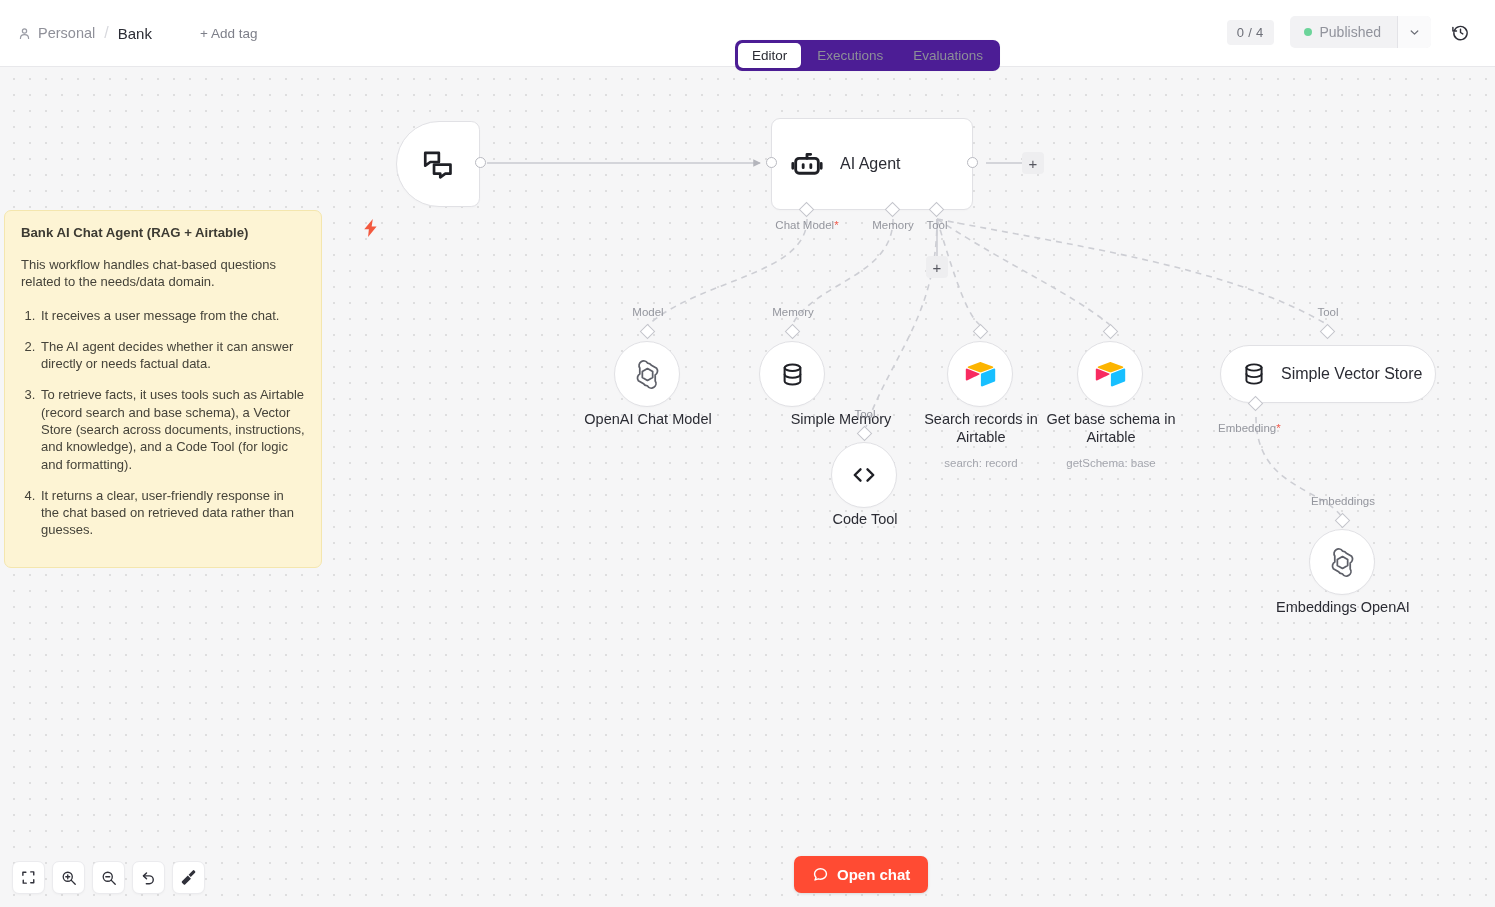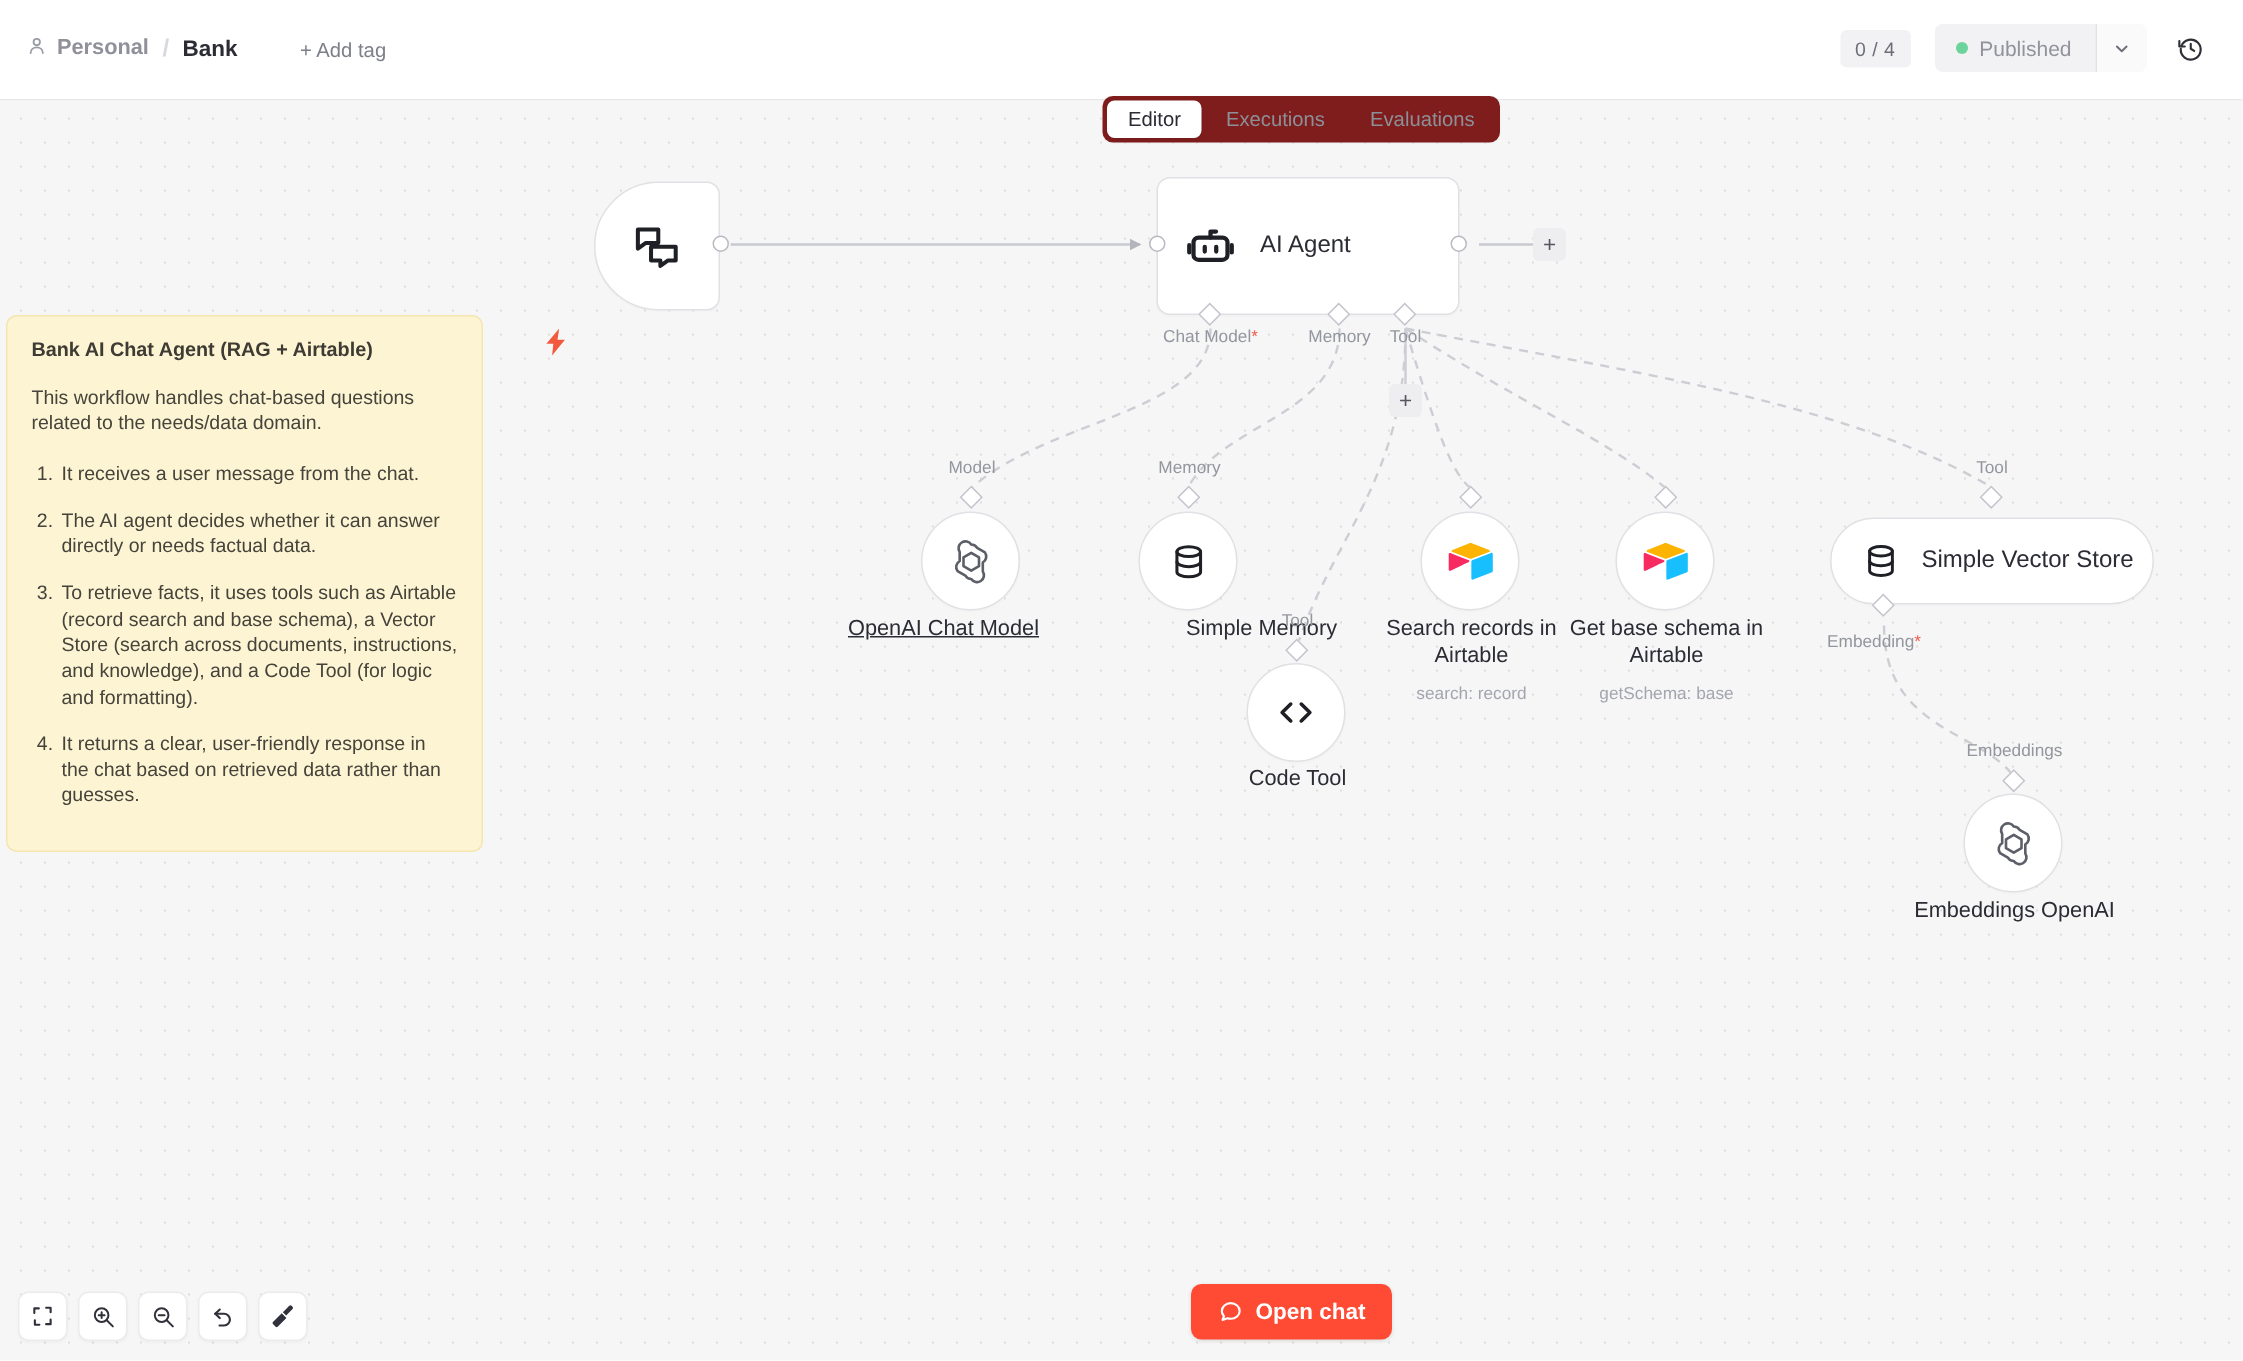--- a/index.html
+++ b/index.html
@@ -14,23 +14,22 @@
   
   .header {
     position: absolute; top: 0; left: 0;
     width: 1495px; height: 67px;
     background: #ffffff;
     border-bottom: 1px solid #e8e8eb;
     z-index: 40;
   }
   .breadcrumb {
     position: absolute; left: 18px; top: 24px;
-    display: flex; align-items: flex-start; gap: 7px;
+    display: flex; align-items: center; gap: 7px;
     font-size: 14.5px;
-    font-weight: bold;
   }
   .bc-person-icon { width: 13px; height: 13px; display: block; color: #9a9ca5; }
   .bc-personal { color: #8f9099; font-size: 14.5px; }
   .bc-sep { color: #d8d9de; font-size: 16px; padding: 0 2px; }
   .bc-bank { color: #2b2c34; font-size: 15px; }
   .add-tag {
     position: absolute; left: 200px; top: 26px;
     font-size: 13.5px; color: #7d7f89; cursor: pointer;
     white-space: nowrap;
   }
@@ -63,23 +62,23 @@
     background: #fafafb; cursor: pointer; color: #6d6f78;
   }
   .hist-btn {
     display: flex; align-items: center; justify-content: center;
     width: 26px; height: 26px; cursor: pointer; color: #2e2f38;
     margin-right: 6px;
   }
 
   
   .tabs {
-    position: absolute; top: 64px; left: 735px;
+    position: absolute; top: 40px; left: 735px;
     display: flex; align-items: center;
-    background: #7f1d1d;
+    background: #4c1d95;
     border-radius: 7px;
     padding: 3px;
     gap: 2px;
     z-index: 45;
     box-shadow: 0 0 0 1px rgba(0,0,0,0.01);
   }
   .tab {
     font-size: 13.5px; color: #8d8f98;
     padding: 5px 14px; border-radius: 5px;
     cursor: pointer; white-space: nowrap;
@@ -364,21 +363,21 @@
     <div class="port-label" style="left:608px; top:239px; width:80px;">Model</div>
     <div class="port-diamond" style="left:642px; top:259px;"></div>
     <div class="node-sub" style="left:614px; top:274px;">
       <span>
         <svg class="ic ic-gray" width="31" height="31" viewBox="0 0 24 24" fill="none" stroke="currentColor" stroke-width="1.35" stroke-linecap="round" stroke-linejoin="round">
           <path d="M12 3.1a3.5 3.5 0 0 1 3.03 1.75l4.04 2.33a3.5 3.5 0 0 1-1.1 5.15v4.66A3.5 3.5 0 0 1 12 20.9a3.5 3.5 0 0 1-3.03-1.75L4.93 16.8a3.5 3.5 0 0 1 1.1-5.15V7a3.5 3.5 0 0 1 5.97-3.9z"></path>
           <path d="M12 7.4 8 9.7v4.6l4 2.3 4-2.3V9.7z"></path>
         </svg>
       </span>
     </div>
-    <div class="node-caption" style="left:544px; top:344px; width:170px;text-decoration:underline;">OpenAI Chat Model</div>
+    <div class="node-caption" style="left:563px; top:344px; width:170px;">OpenAI Chat Model</div>
 
     <div class="port-label" style="left:753px; top:239px; width:80px;">Memory</div>
     <div class="port-diamond" style="left:787px; top:259px;"></div>
     <div class="node-sub" style="left:759px; top:274px;">
       <span>
         <svg class="ic ic-dark" width="27" height="27" viewBox="0 0 24 24" fill="none" stroke="currentColor" stroke-width="1.8" stroke-linecap="round" stroke-linejoin="round">
           <ellipse cx="12" cy="6" rx="7" ry="2.9"></ellipse>
           <path d="M5 6v12c0 1.6 3.1 2.9 7 2.9s7-1.3 7-2.9V6"></path>
           <path d="M5 12c0 1.6 3.1 2.9 7 2.9s7-1.3 7-2.9"></path>
         </svg>

